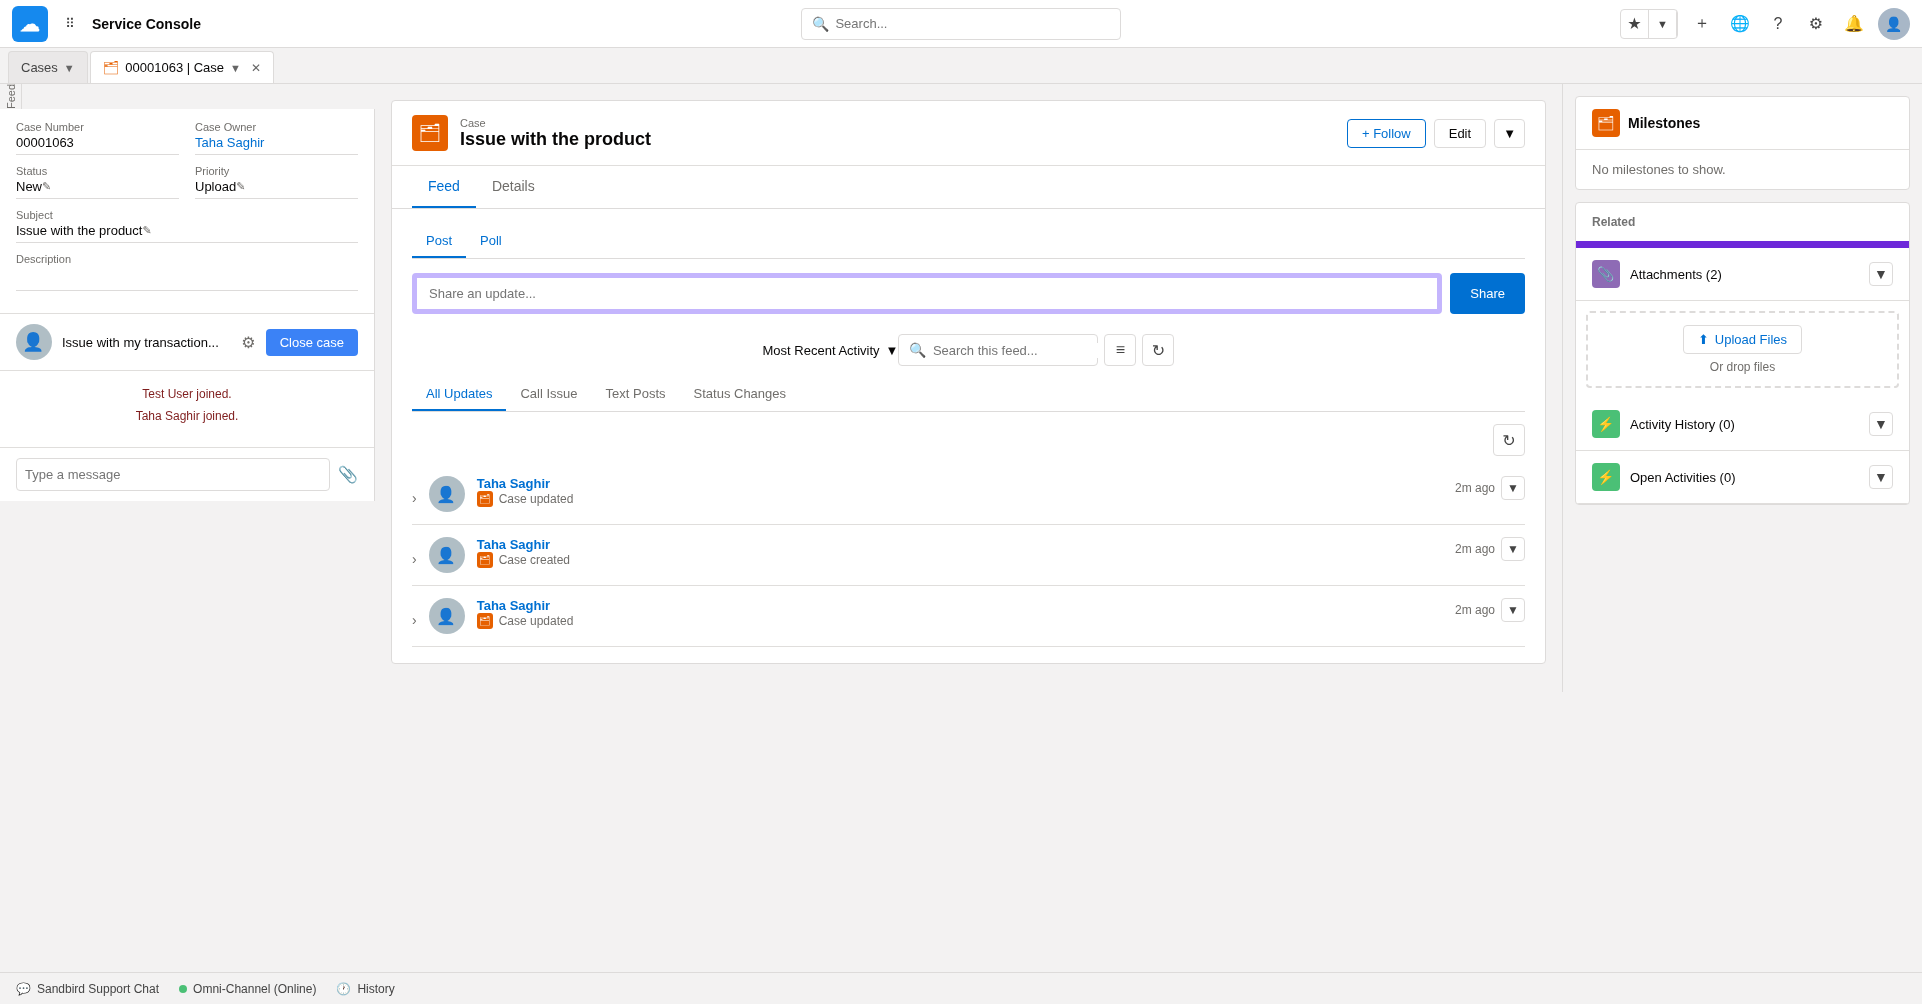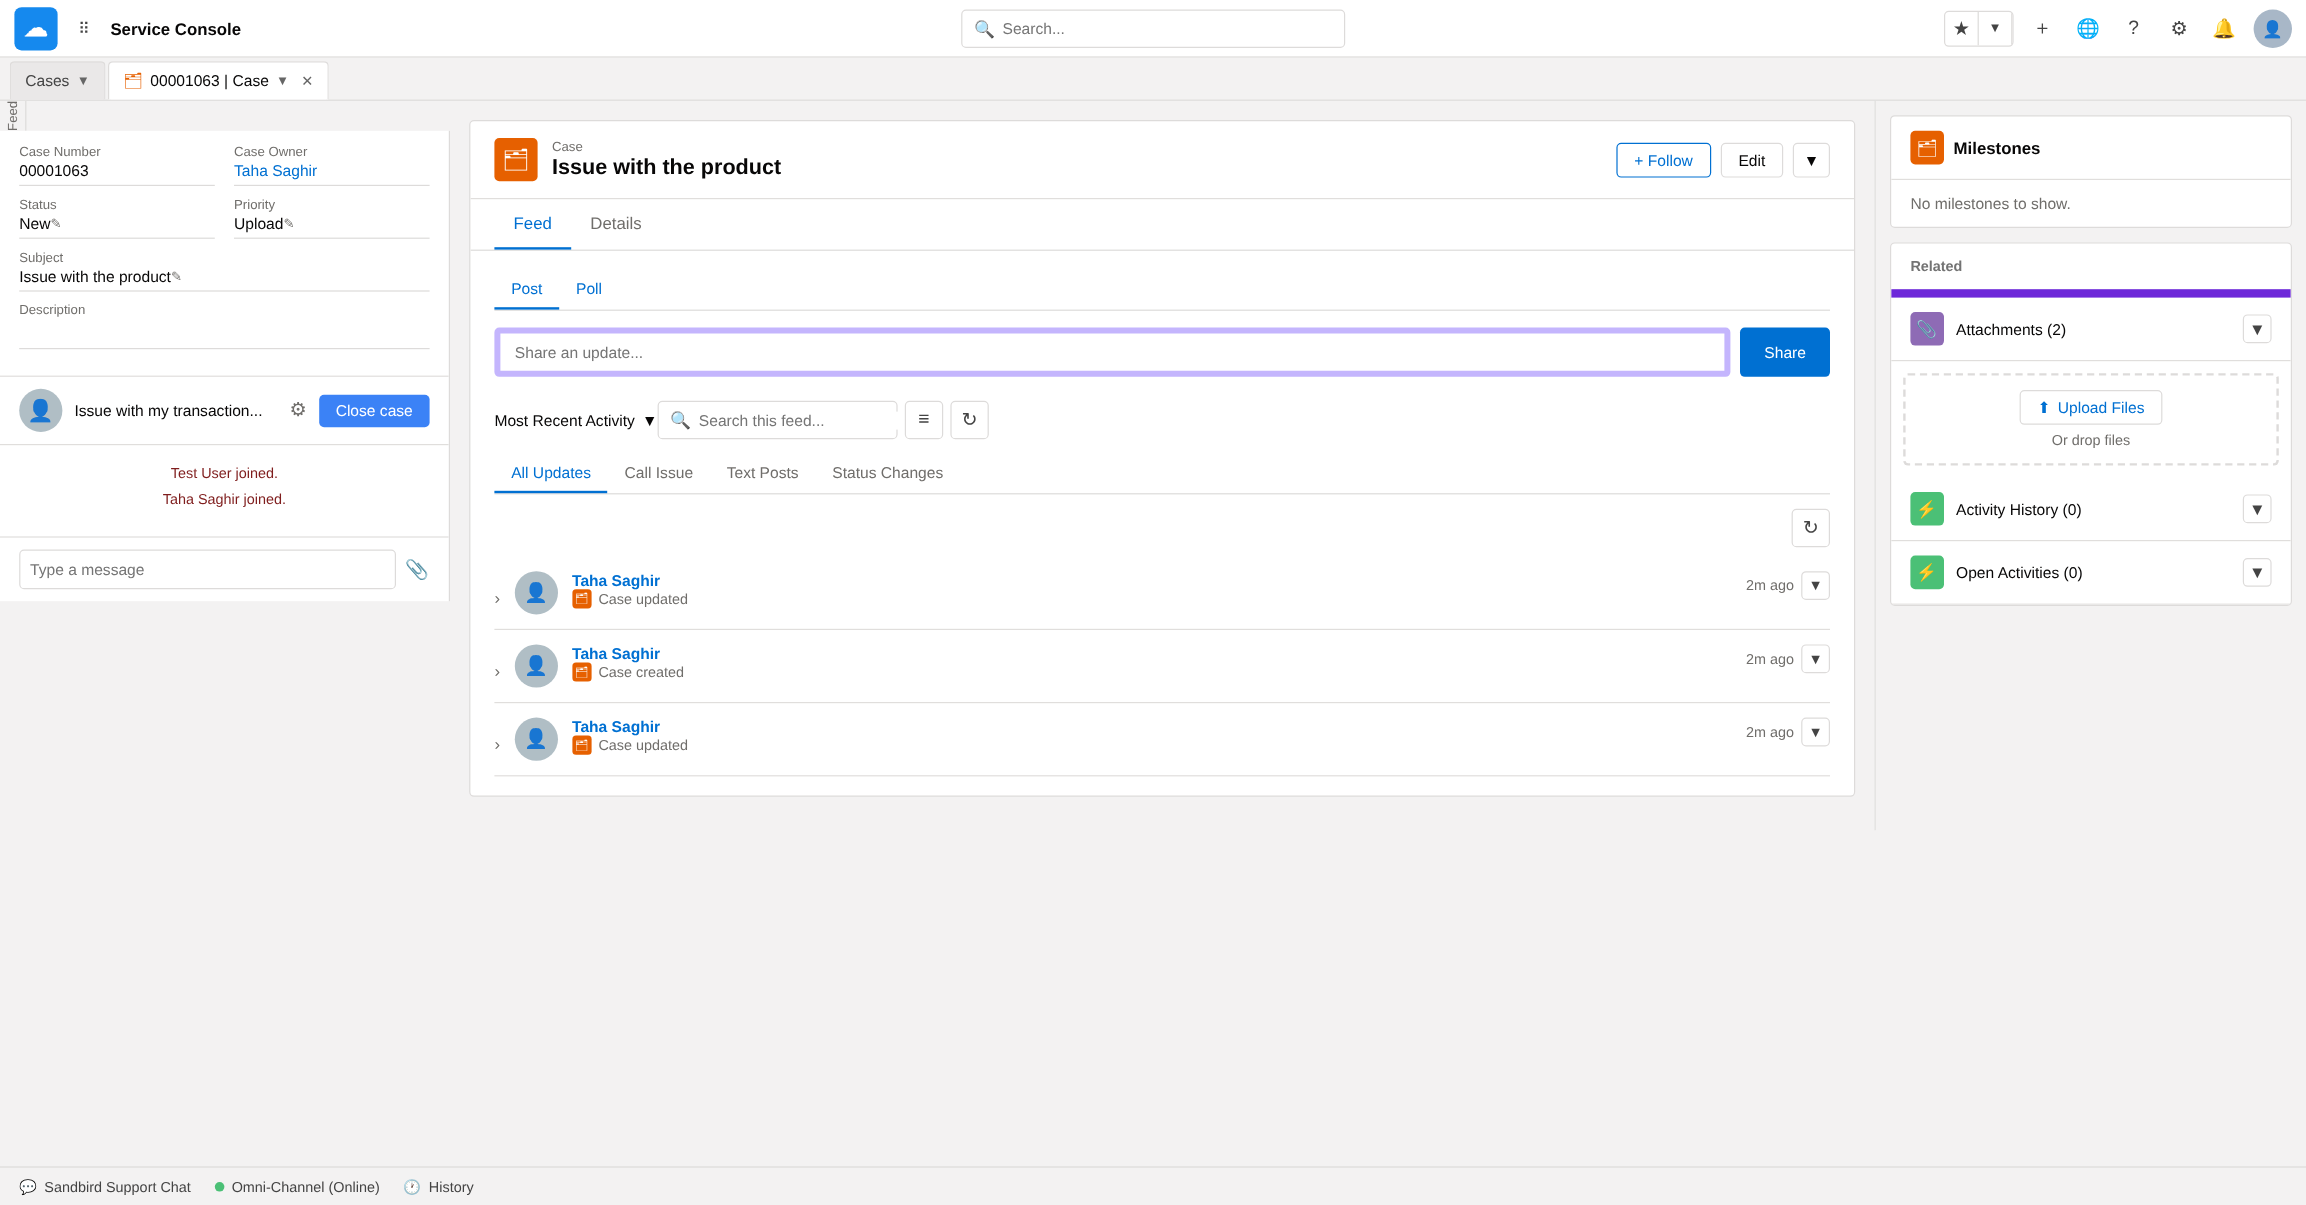--- a/index.html
+++ b/index.html
@@ -259,21 +259,21 @@
       padding: 8px 12px; font-size: 13px; color: #706e6b; outline: none;
     }
     .btn-share {
       background: #0070d2; color: white;
       border: none; border-radius: 4px;
       padding: 8px 20px; font-size: 13px; cursor: pointer;
     }
 
     
     .activity-filter-row {
-      display: flex; align-items: center; justify-content: flex-start;
+      display: flex; align-items: center; justify-content: center;
       margin-bottom: 12px;
     }
     .activity-filter {
       display: flex; align-items: center; gap: 6px;
       font-size: 13px; color: #080707; cursor: pointer; font-weight: 500;
     }
     .activity-filter-right {
       display: flex; gap: 6px;
     }
     .search-feed {

